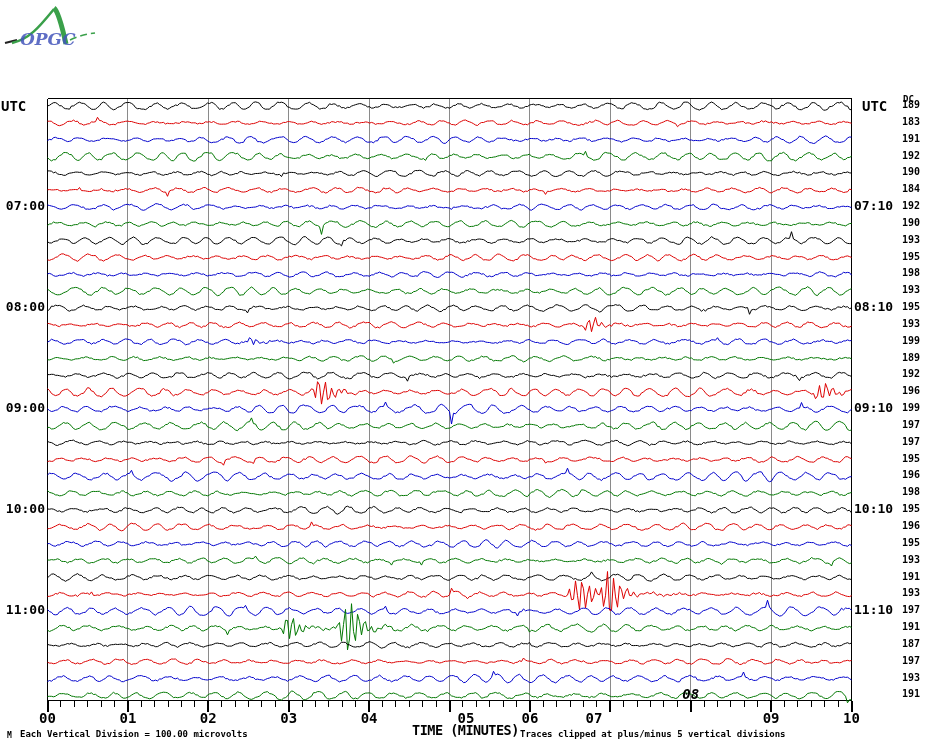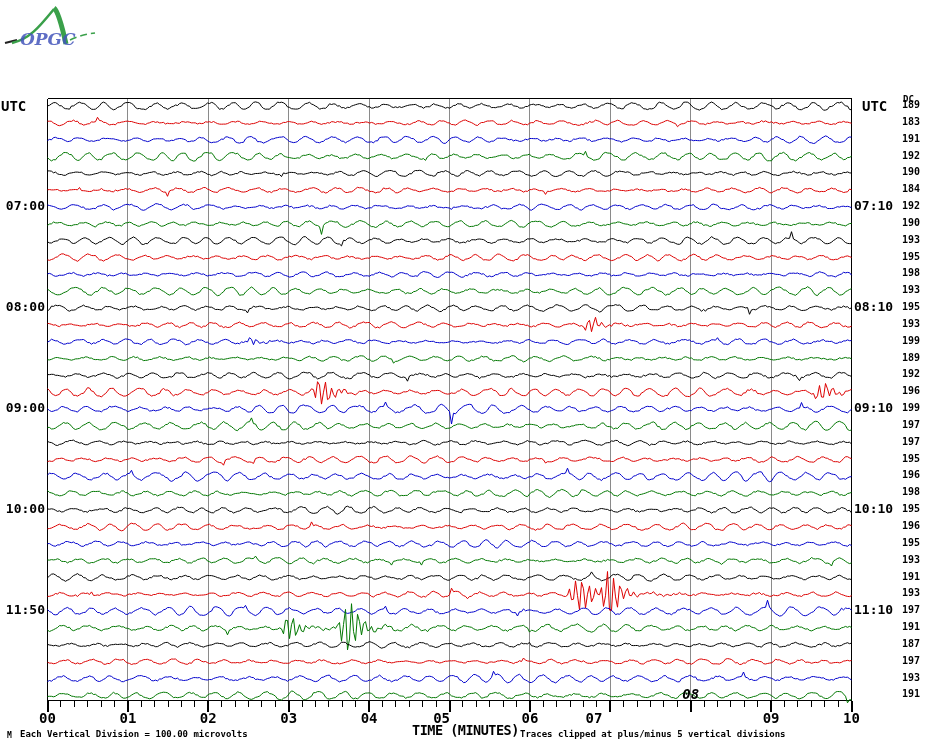--- a/index.html
+++ b/index.html
@@ -183,34 +183,34 @@
       <div class="dcv" style="top: 469.48px;">196</div>
       <div class="dcv" style="top: 486.32px;">198</div>
       <div class="lblL" style="top: 501.16px;">10:00</div>
       <div class="lblR" style="top: 501.16px;">10:10</div>
       <div class="dcv" style="top: 503.16px;">195</div>
       <div class="dcv" style="top: 520px;">196</div>
       <div class="dcv" style="top: 536.84px;">195</div>
       <div class="dcv" style="top: 553.68px;">193</div>
       <div class="dcv" style="top: 570.52px;">191</div>
       <div class="dcv" style="top: 587.36px;">193</div>
-      <div class="lblL" style="top: 602.2px;">11:50</div>
+      <div class="lblL" style="top: 602.2px;">11:00</div>
       <div class="lblR" style="top: 602.2px;">11:10</div>
       <div class="dcv" style="top: 604.2px;">197</div>
       <div class="dcv" style="top: 621.04px;">191</div>
       <div class="dcv" style="top: 637.88px;">187</div>
       <div class="dcv" style="top: 654.72px;">197</div>
       <div class="dcv" style="top: 671.56px;">193</div>
       <div class="dcv" style="top: 688.4px;">191</div>
       <div class="xtick" style="top: 710px; left: 31.5px;">00</div>
       <div class="xtick" style="top: 710px; left: 111.9px;">01</div>
       <div class="xtick" style="top: 710px; left: 192.3px;">02</div>
       <div class="xtick" style="top: 710px; left: 272.7px;">03</div>
       <div class="xtick" style="top: 710px; left: 353.1px;">04</div>
-      <div class="xtick" style="top: 710px; left: 418px; text-align: right;">05</div>
+      <div class="xtick" style="top: 710px; left: 450px;">05</div>
       <div class="xtick" style="top: 710px; left: 513.9px;">06</div>
       <div class="xtick" style="top: 710px; left: 578px;">07</div>
       <div class="xtick" style="top: 686px; left: 674.7px; font-style: italic;">08</div>
       <div class="xtick" style="top: 710px; left: 755.1px;">09</div>
       <div class="xtick" style="top: 710px; left: 835.5px;">10</div>
     </div>
 
   <div class="xlabel">TIME (MINUTES)</div>
   <div class="footL">Each Vertical Division =  100.00 microvolts</div>
   <div class="footR">Traces clipped at plus/minus 5 vertical divisions</div>

